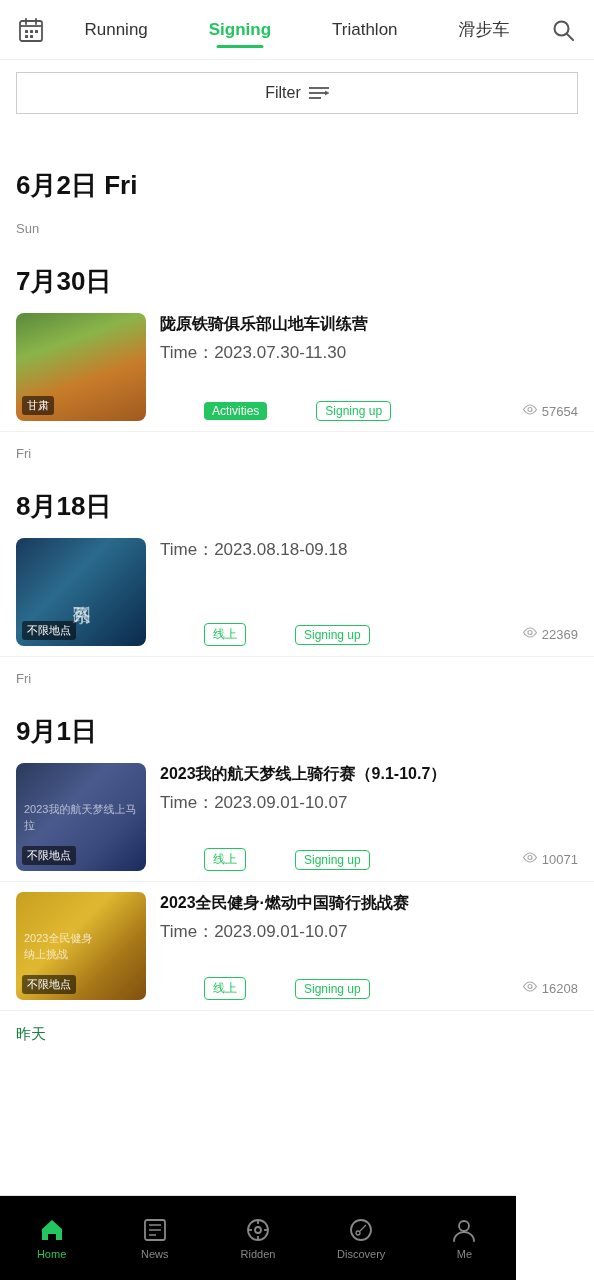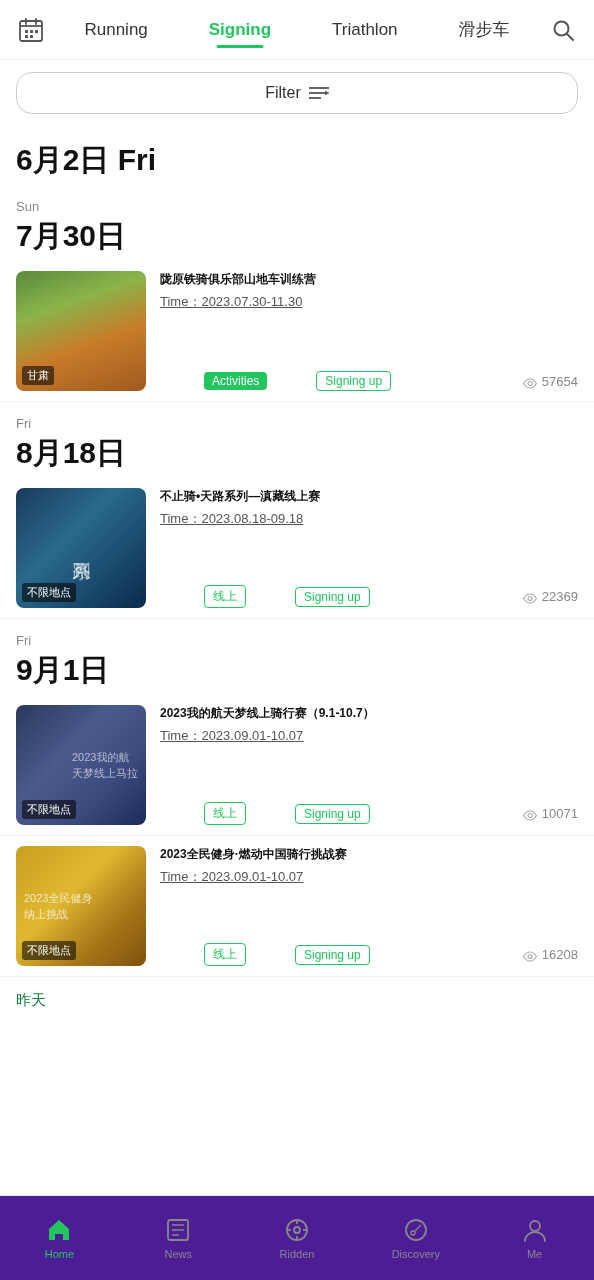--- a/index.html
+++ b/index.html
@@ -64,21 +64,21 @@
       display: flex;
       align-items: center;
       justify-content: center;
       flex-shrink: 0;
     }
 
     
     .filter-bar {
       margin: 12px 16px;
       border: 1px solid #ccc;
-      border-radius: 16px;
+      border-radius: 0;
       display: flex;
       align-items: center;
       justify-content: center;
       height: 42px;
       gap: 8px;
       cursor: pointer;
     }
     .filter-bar span {
       font-size: 16px;
       color: #333;
@@ -87,36 +87,37 @@
     
     .section-header {
       padding: 14px 16px 4px;
     }
     .section-day {
       font-size: 13px;
       color: #888;
       margin-bottom: 2px;
     }
     .section-date {
-      font-size: 30px;
+      font-size: 26px;
       font-weight: 600;
       color: #111;
+      margin-top: 28px;
     }
 
     
     .event-card {
       display: flex;
       flex-direction: row;
       padding: 10px 16px;
       border-bottom: 1px solid #f0f0f0;
       gap: 14px;
     }
     .event-thumb {
       width: 130px;
-      height: 120px;
+      height: 108px;
       border-radius: 8px;
       overflow: hidden;
       flex-shrink: 0;
       position: relative;
     }
     .thumb-label {
       position: absolute;
       bottom: 6px;
       left: 6px;
       background: rgba(0,0,0,0.55);
@@ -130,20 +131,21 @@
       background: linear-gradient(160deg, #5a8a3c 0%, #8ab44a 30%, #c87c2a 60%, #a05a20 100%);
     }
     .thumb-tianlu {
       background: linear-gradient(135deg, #1a3a5c 0%, #2a6a8c 40%, #1a4a6c 70%, #0a2a4c 100%);
     }
     .thumb-hangtian {
       background: linear-gradient(135deg, #2a3a5c 0%, #4a5a8c 40%, #3a4a7c 70%, #1a2a5c 100%);
     }
     .thumb-quanmin {
       background: linear-gradient(135deg, #c8a020 0%, #e0b830 40%, #a87818 70%, #805010 100%);
+      border-radius: 7px;
     }
     .thumb-text-overlay {
       position: absolute;
       inset: 0;
       display: flex;
       align-items: center;
       justify-content: center;
     }
     .thumb-inner-text {
       color: rgba(255,255,255,0.7);
@@ -153,31 +155,30 @@
       line-height: 1.4;
     }
 
     .event-info {
       flex: 1;
       display: flex;
       flex-direction: column;
       justify-content: space-between;
     }
     .event-title {
-      font-size: 12px;
+      font-size: 16px;
       font-weight: 600;
       color: #111;
       line-height: 1.35;
       margin-bottom: 6px;
     }
     .event-time {
-      font-size: 13px;
+      font-size: 17px;
       color: #555;
       margin-bottom: 8px;
-      text-decoration: underline;
     }
     .event-footer {
       display: flex;
       align-items: center;
       justify-content: space-between;
       margin-top: auto;
       padding-left: 44px;
     }
     .tag-row {
       display: flex;
@@ -200,41 +201,41 @@
       border: 1px solid #22c55e;
     }
     .tag-signing {
       background: #fff;
       color: #22c55e;
       border: 1px solid #22c55e;
       margin-left: 44px;
     }
     .view-count {
       display: flex;
-      align-items: flex-end;
+      align-items: flex-start;
       gap: 4px;
       color: #888;
       font-size: 13px;
     }
 
     
     .yesterday-label {
       padding: 14px 16px 4px;
       font-size: 15px;
       color: #15803d;
     }
 
     
     .bottom-nav {
       position: fixed;
       bottom: 0;
       left: 0;
-      width: 594px;
+      width: 516px;
       height: 85px;
-      background: #4c1d95;
+      background: #000000;
       border-top: 1px solid #e5e5e5;
       display: flex;
       align-items: center;
       justify-content: space-around;
     }
     .bottom-nav-item {
       display: flex;
       flex-direction: column;
       align-items: center;
       gap: 4px;
@@ -360,21 +361,20 @@
     </div>
 
     <div class="event-card">
       <div class="event-thumb thumb-tianlu">
         <div class="thumb-text-overlay">
           <span class="thumb-inner-text" style="font-size:18px;color:rgba(255,255,255,0.55);writing-mode:vertical-rl;">路系列</span>
         </div>
         <div class="thumb-label">不限地点</div>
       </div>
       <div class="event-info">
-        <div class="event-title">不止骑•天路系列—滇藏线上赛</div>
         <div class="event-time">Time：2023.08.18-09.18</div>
         <div class="event-footer">
           <div class="tag-row">
             <span class="tag tag-online">线上</span>
             <span class="tag tag-signing">Signing up</span>
           </div>
           <div class="view-count">
             <svg width="16" height="11" viewBox="0 0 16 11" fill="none">
               <path d="M8 1C4.5 1 1.5 5.5 1.5 5.5C1.5 5.5 4.5 10 8 10C11.5 10 14.5 5.5 14.5 5.5C14.5 5.5 11.5 1 8 1Z" stroke="#aaa" stroke-width="1.2" fill="none"></path>
               <circle cx="8" cy="5.5" r="2" stroke="#aaa" stroke-width="1.2" fill="none"></circle>
@@ -385,21 +385,21 @@
       </div>
     </div>
 
     <div class="section-header">
       <div class="section-day">Fri</div>
       <div class="section-date">9月1日</div>
     </div>
 
     <div class="event-card">
       <div class="event-thumb thumb-hangtian">
-        <div class="thumb-text-overlay" style="flex-direction:column;align-items:flex-start;padding:8px;margin-left:48px;">
+        <div class="thumb-text-overlay" style="flex-direction:column;align-items:flex-start;padding:8px;">
           <span style="color:rgba(255,255,255,0.6);font-size:11px;line-height:1.5;">2023我的航天梦线上马拉</span>
         </div>
         <div class="thumb-label">不限地点</div>
       </div>
       <div class="event-info">
         <div class="event-title">2023我的航天梦线上骑行赛（9.1-10.7）</div>
         <div class="event-time">Time：2023.09.01-10.07</div>
         <div class="event-footer">
           <div class="tag-row">
             <span class="tag tag-online">线上</span>

